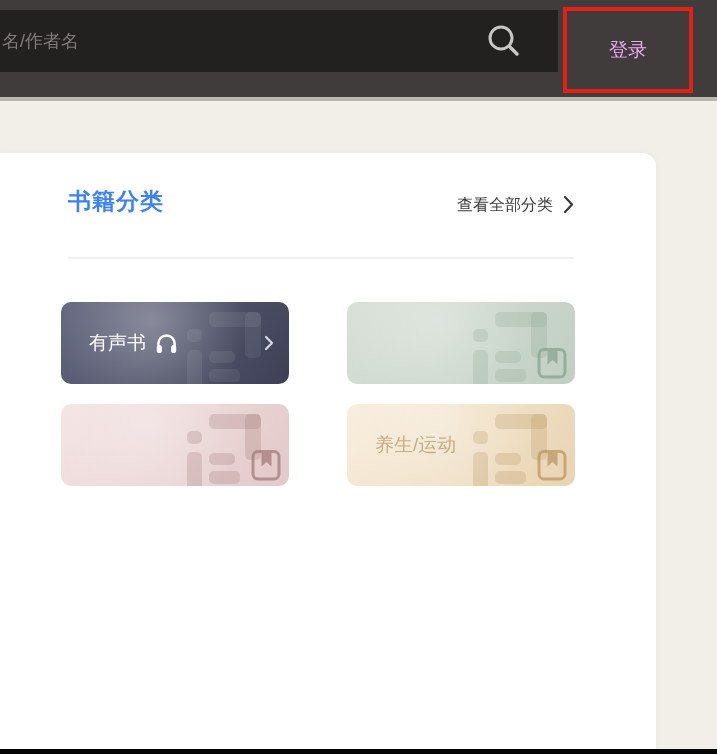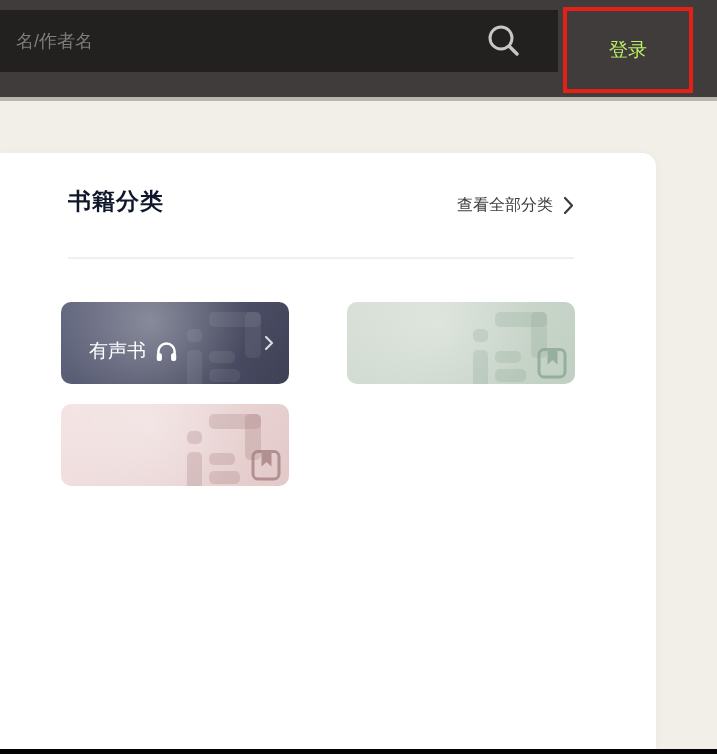--- a/index.html
+++ b/index.html
@@ -4,38 +4,38 @@
 <style>
   * { margin:0; padding:0; box-sizing:border-box; }
   html,body { background:#dddddd; }
   body { font-family:"Liberation Sans","DejaVu Sans",sans-serif; }
   .screen { position:relative; width:717px; height:754px; background:#ffffff; overflow:hidden; }
 
   
   .header { position:absolute; top:0; left:0; width:717px; height:97px; background:#3f3c3b; }
   .header-edge { position:absolute; top:97px; left:0; width:717px; height:4px; background:#b8b4ae; }
   .search-bar { position:absolute; left:0; top:10px; width:558px; height:62px; background:#232020; display:flex; align-items:center; cursor:text; }
-  .search-text { padding-left:16px; font-size:18px; color:#7f7c7a; }
+  .search-text { padding-left:2px; font-size:18px; color:#7f7c7a; }
   .search-icon { position:absolute; left:486px; top:13px; width:36px; height:36px; cursor:pointer; }
-  .login-button { position:absolute; left:565px; top:9px; width:126px; height:82px; display:flex; align-items:center; justify-content:center; font-size:19px; color:#bef264; cursor:pointer; }
+  .login-button { position:absolute; left:565px; top:9px; width:126px; height:82px; display:flex; align-items:center; justify-content:center; font-size:19px; color:#f0abfc; cursor:pointer; }
   .annotation-box { position:absolute; left:563px; top:7px; width:130px; height:86px; border:4px solid #e52017; pointer-events:none; }
 
   
   .content { position:absolute; top:101px; left:0; width:717px; height:648px; background:#f2efe9; }
   .panel { position:absolute; left:0; top:52px; width:656px; height:596px; background:#ffffff; border-radius:0 14px 0 0; box-shadow:0 1px 8px rgba(0,0,0,0.04); }
-  .panel-title { position:absolute; left:68px; top:33px; font-size:23px; font-weight:bold; color:#0f172a; letter-spacing:1px; }
-  .view-all { position:absolute; right:82px; top:42px; display:flex; align-items:center; gap:10px; font-size:16px; color:#3d3d3d; cursor:pointer; }
+  .panel-title { position:absolute; left:68px; top:33px; font-size:23px; font-weight:bold; color:#3b82f6; letter-spacing:1px; }
+  .view-all { position:absolute; right:82px; top:42px; display:flex; align-items:flex-start; gap:10px; font-size:16px; color:#3d3d3d; cursor:pointer; }
   .section-divider { position:absolute; left:68px; top:104px; width:506px; height:2px; background:#f0f0f0; }
 
   .grid { position:absolute; left:61px; top:149px; display:grid; grid-template-columns:228px 228px; column-gap:58px; row-gap:20px; }
   .cat-card { position:relative; width:228px; height:82px; border-radius:10px; overflow:hidden; cursor:pointer;
               background:linear-gradient(125deg,var(--from),var(--to)); }
   .cat-card::before { content:""; position:absolute; left:-30px; top:-80px; width:240px; height:200px; border-radius:50%;
               background:radial-gradient(circle, rgba(255,255,255,0.30) 0%, rgba(255,255,255,0) 62%); }
-  .cat-row { position:absolute; left:28px; top:8px; height:100%; display:flex; align-items:center; gap:9px;
+  .cat-row { position:absolute; left:28px; top:0; height:100%; display:flex; align-items:center; gap:9px;
              color:var(--text); font-size:19px; z-index:2; }
   .wm { position:absolute; right:14px; top:10px; width:88px; height:80px; z-index:1; }
   .wm span { position:absolute; background:var(--deco); opacity:var(--deco-op); border-radius:5px; }
   .b1 { left:0;  top:17px; width:15px; height:13px; border-radius:4px; }
   .b2 { left:0;  top:38px; width:15px; height:44px; }
   .b3 { left:22px; top:0;  width:52px; height:15px; }
   .b4 { left:58px; top:0;  width:16px; height:46px; border-radius:7px; }
   .b5 { left:22px; top:39px; width:26px; height:12px; border-radius:4px; }
   .b6 { left:22px; top:57px; width:31px; height:13px; border-radius:4px; }
   .corner-icon { position:absolute; right:8px; bottom:5px; opacity:0.78; z-index:3; }
@@ -122,18 +122,37 @@
               <span class="b5"></span>
               <span class="b6"></span>
             </div>
             <span class="corner-icon" style="display: flex;">
               <svg width="30" height="33" viewBox="0 0 30 33">
                 <rect x="2" y="3.5" width="26" height="27.5" rx="5" fill="none" stroke="#a37f7f" stroke-width="3"></rect>
                 <path d="M10.5 5 h10 v13.5 l-5 -4.6 l-5 4.6 z" fill="#a37f7f"></path>
               </svg>
             </span>
           </div>
+          <div class="cat-card" style="--from: #f8eedd; --to: #e9d4b2; --text: #c8ac7f; --deco: #bb9a63; --deco-op: 0.28;">
+            <div class="wm">
+              <span class="b1"></span>
+              <span class="b2"></span>
+              <span class="b3"></span>
+              <span class="b4"></span>
+              <span class="b5"></span>
+              <span class="b6"></span>
+            </div>
+            <div class="cat-row">
+              <span>养生/运动</span>
+            </div>
+            <span class="corner-icon" style="display: flex;">
+              <svg width="30" height="33" viewBox="0 0 30 33">
+                <rect x="2" y="3.5" width="26" height="27.5" rx="5" fill="none" stroke="#bb9a63" stroke-width="3"></rect>
+                <path d="M10.5 5 h10 v13.5 l-5 -4.6 l-5 4.6 z" fill="#bb9a63"></path>
+              </svg>
+            </span>
+          </div>
         </div>
     </div>
   </div>
 
   <div class="bottom-line"></div>
 </div>
 
 </body></html>

